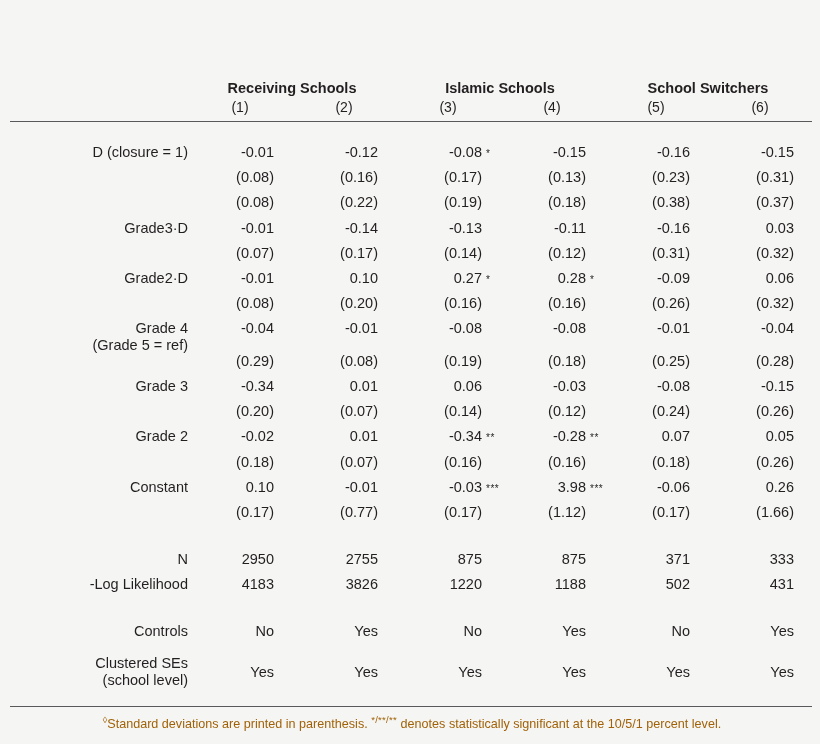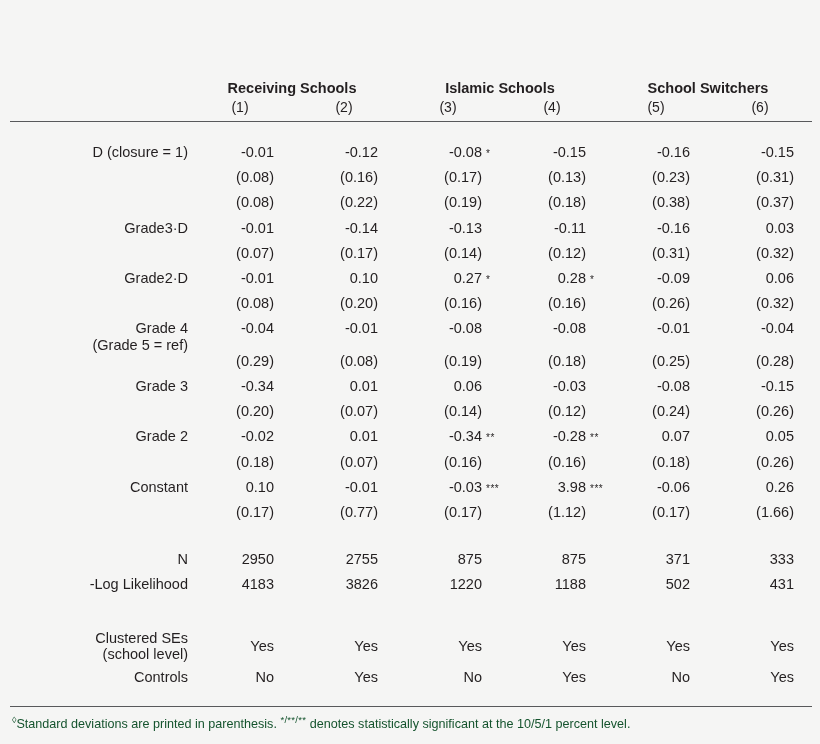--- a/index.html
+++ b/index.html
@@ -103,23 +103,24 @@
   .two-line-label {
     line-height: 1.12;
     font-size: 14.5px;
   }
 
   
   .footnote {
     width: 800px;
     margin-top: 6px;
     font-size: 12.6px;
-    color: #14532d;
+    color: #a16207;
     white-space: nowrap;
     padding-left: 2px;
+    text-align: center;
   }
   .footnote .fn-marker {
     font-size: 9px;
     vertical-align: super;
   }
   .footnote .fn-stars {
     font-size: 9.5px;
     vertical-align: super;
     letter-spacing: 0.3px;
   }
@@ -437,53 +438,53 @@
           <td class="val">502</td>
           <td class="star"></td>
           <td class="val">431</td>
           <td class="star"></td>
         </tr>
 
       <tr class="gap-row">
         <td colspan="13"></td>
       </tr>
 
-      <tr class="data-row" style="height: 46px;">
+      <tr class="data-row">
+          <td class="row-label">Controls</td>
+          <td class="val">No</td>
+          <td class="star"></td>
+          <td class="val">Yes</td>
+          <td class="star"></td>
+          <td class="val">No</td>
+          <td class="star"></td>
+          <td class="val">Yes</td>
+          <td class="star"></td>
+          <td class="val">No</td>
+          <td class="star"></td>
+          <td class="val">Yes</td>
+          <td class="star"></td>
+        </tr>
+        <tr class="data-row" style="height: 46px;">
           <td class="row-label two-line-label" style="vertical-align: middle;">
             <div>Clustered SEs</div>
             <div>(school level)</div>
           </td>
           <td class="val" style="vertical-align: middle;">Yes</td>
           <td class="star" style="vertical-align: middle;"></td>
           <td class="val" style="vertical-align: middle;">Yes</td>
           <td class="star" style="vertical-align: middle;"></td>
           <td class="val" style="vertical-align: middle;">Yes</td>
           <td class="star" style="vertical-align: middle;"></td>
           <td class="val" style="vertical-align: middle;">Yes</td>
           <td class="star" style="vertical-align: middle;"></td>
           <td class="val" style="vertical-align: middle;">Yes</td>
           <td class="star" style="vertical-align: middle;"></td>
           <td class="val" style="vertical-align: middle;">Yes</td>
           <td class="star" style="vertical-align: middle;"></td>
         </tr>
-        <tr class="data-row">
-          <td class="row-label">Controls</td>
-          <td class="val">No</td>
-          <td class="star"></td>
-          <td class="val">Yes</td>
-          <td class="star"></td>
-          <td class="val">No</td>
-          <td class="star"></td>
-          <td class="val">Yes</td>
-          <td class="star"></td>
-          <td class="val">No</td>
-          <td class="star"></td>
-          <td class="val">Yes</td>
-          <td class="star"></td>
-        </tr>
 
       <tr class="gap-small">
         <td colspan="13"></td>
       </tr>
       <tr class="rule-bottom">
         <td colspan="13"></td>
       </tr>
     </tbody>
   </table>
 

